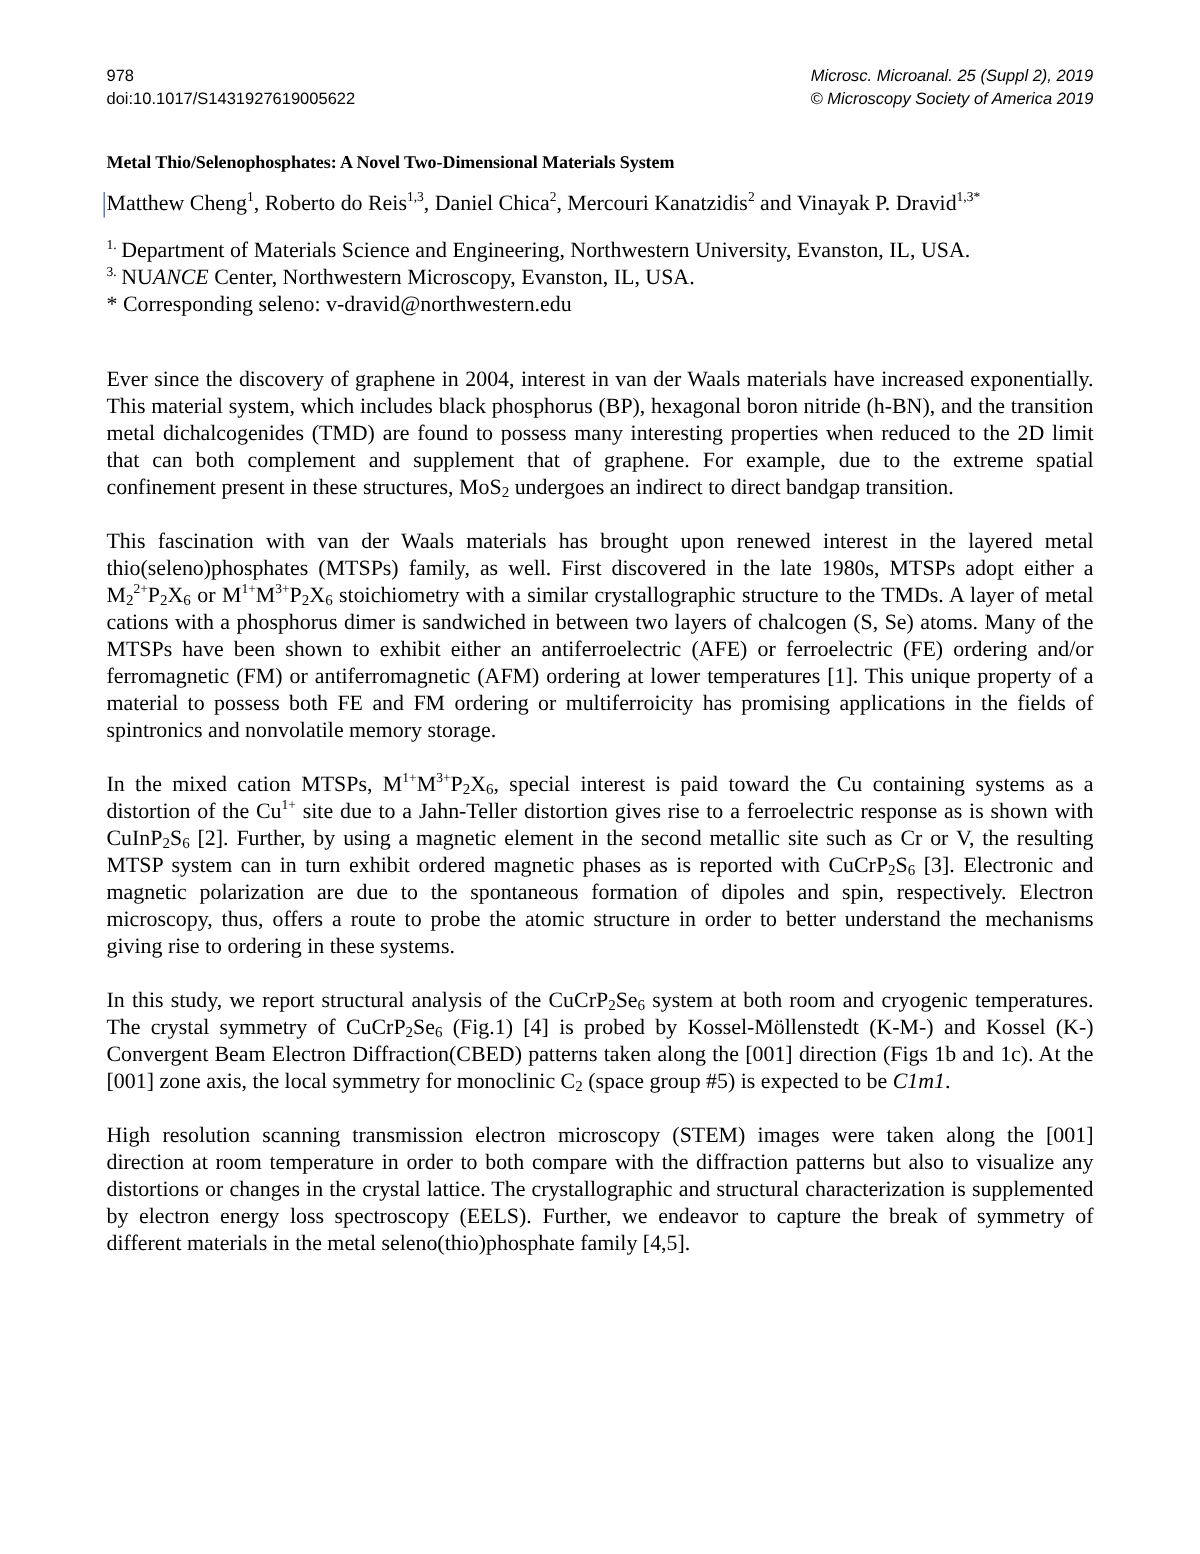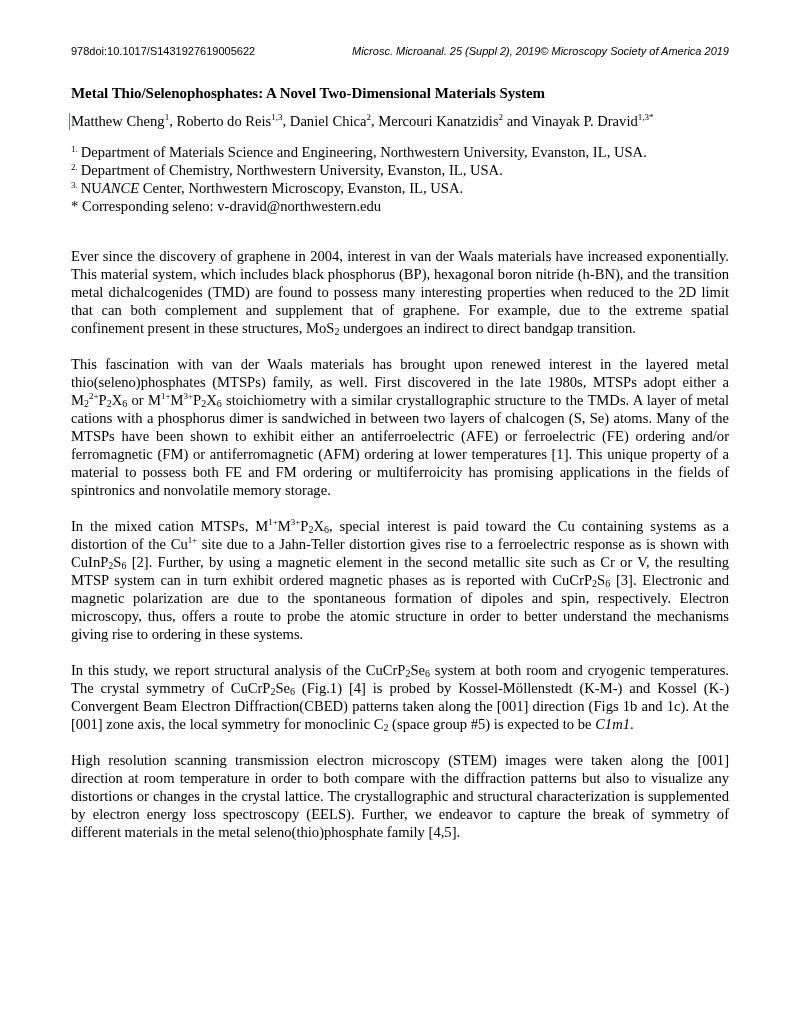--- a/index.html
+++ b/index.html
@@ -22,28 +22,28 @@
     }
     .header {
       display: flex;
       justify-content: space-between;
       font-family: "Liberation Sans", sans-serif;
       font-size: 11px;
       line-height: 15px;
     }
     .header .left, .header .right {
       display: flex;
-      flex-direction: row;
+      flex-direction: column;
     }
     .header .right { text-align: center; font-style: italic; }
     .title {
       margin-top: 23px;
       font-family: "Liberation Serif", serif;
       font-weight: bold;
-      font-size: 15px;
+      font-size: 12px;
       line-height: 22px;
       letter-spacing: -0.05px;
     }
     .serif {
       font-family: "Liberation Serif", serif;
       font-size: 14.6px;
       line-height: 18px;
     }
     .authors {
       margin-top: 8px;
@@ -104,23 +104,20 @@
   <div class="authors serif">
     <span class="cursor"></span>
     <span>Matthew Cheng</span><sup>1</sup><span>, </span><span>Roberto do Reis</span><sup>1,3</sup><span>, </span><span>Daniel Chica</span><sup>2</sup><span>, </span><span>Mercouri Kanatzidis</span><sup>2</sup><span> and </span><span>Vinayak P. Dravid</span><sup>1,3*</sup>
   </div>
 
   <div class="affils serif">
     <div class="affil-line">
       <span class="num">1.</span><span>Department of Materials Science and Engineering, Northwestern University, Evanston, IL, USA.</span>
     </div>
     <div class="affil-line">
-      <span class="num">2.</span><span>Department of Chemistry, Northwestern University, Evanston, IL, USA.</span>
-    </div>
-    <div class="affil-line">
       <span class="num">3.</span><span>NU</span><i>ANCE</i><span> Center, Northwestern Microscopy, Evanston, IL, USA.</span>
     </div>
     <div class="affil-line">* Corresponding seleno: v-dravid@northwestern.edu</div>
   </div>
 
   <p class="para serif"><span>Ever since the discovery of graphene in 2004, interest in van der Waals materials have increased exponentially.  This material system, which includes black phosphorus (BP), hexagonal boron nitride (h-BN), and the transition metal dichalcogenides (TMD) are found to possess many interesting properties when reduced to the 2D limit that can both complement and supplement that of graphene. For example, due to the extreme spatial confinement present in these structures, MoS</span><sub>2</sub><span> undergoes an indirect to direct bandgap transition.</span></p>
 
   <p class="para serif"><span>This fascination with van der Waals materials has brought upon renewed interest in the layered metal thio(seleno)phosphates (MTSPs) family, as well. First discovered in the late 1980s, MTSPs adopt either a M</span><sub>2</sub><sup>2+</sup><span>P</span><sub>2</sub><span>X</span><sub>6</sub><span> or M</span><sup>1+</sup><span>M</span><sup>3+</sup><span>P</span><sub>2</sub><span>X</span><sub>6</sub><span> stoichiometry with a similar crystallographic structure to the TMDs. A layer of metal cations with a phosphorus dimer is sandwiched in between two layers of chalcogen (S, Se) atoms. Many of the MTSPs have been shown to exhibit either an antiferroelectric (AFE) or ferroelectric (FE) ordering and/or ferromagnetic (FM) or antiferromagnetic (AFM) ordering at lower temperatures [1]. This unique property of a material to possess both FE and FM ordering or multiferroicity has promising applications in the fields of spintronics and nonvolatile memory storage.</span></p>
 
   <p class="para serif"><span>In the mixed cation MTSPs, M</span><sup>1+</sup><span>M</span><sup>3+</sup><span>P</span><sub>2</sub><span>X</span><sub>6</sub><span>, special interest is paid toward the Cu containing systems as a distortion of the Cu</span><sup>1+</sup><span> site due to a Jahn-Teller distortion gives rise to a ferroelectric response as is shown with CuInP</span><sub>2</sub><span>S</span><sub>6</sub><span> [2]. Further, by using a magnetic element in the second metallic site such as Cr or V, the resulting MTSP system can in turn exhibit ordered magnetic phases as is reported with CuCrP</span><sub>2</sub><span>S</span><sub>6</sub><span> [3]. Electronic and magnetic polarization are due to the spontaneous formation of dipoles and spin, respectively. Electron microscopy, thus, offers a route to probe the atomic structure in order to better understand the mechanisms giving rise to ordering in these systems.</span></p>

